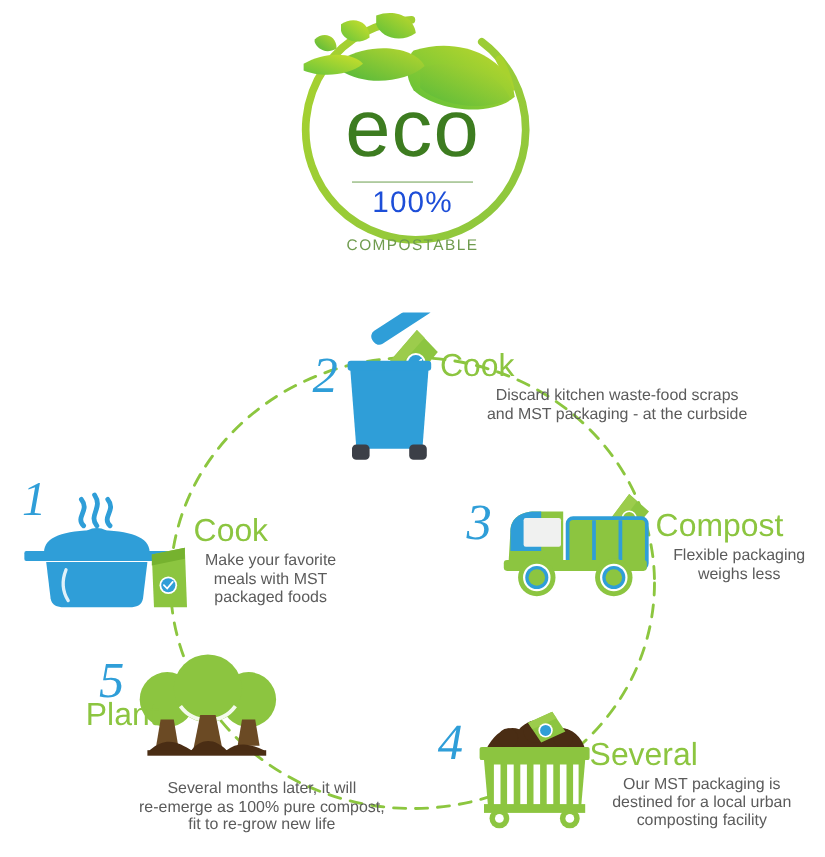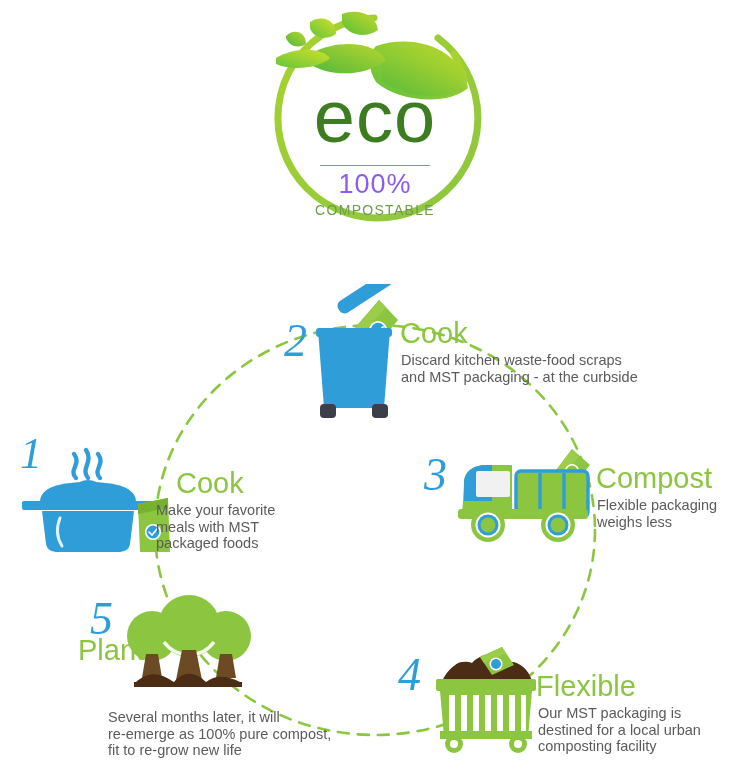--- a/index.html
+++ b/index.html
@@ -18,24 +18,24 @@
   .logo-text{
     position:absolute;left:0;top:78px;width:234px;text-align:center;
     font-family:"Liberation Sans", sans-serif;
     font-size:74px;line-height:74px;color:#3d7c20;letter-spacing:1px;
     font-weight:400;
   }
   .logo-rule{position:absolute;left:62px;top:163px;width:110px;height:1px;background:#7aa85f;}
   .logo-pct{
     position:absolute;left:0;top:167px;width:234px;text-align:center;
     font-family:"Liberation Sans", sans-serif;
-    font-size:27px;color:#8b5cf6;font-weight:300;letter-spacing:1px;
+    font-size:27px;color:#1d4ed8;font-weight:300;letter-spacing:1px;
   }
   .logo-sub{
-    position:absolute;left:0;top:200px;width:234px;text-align:center;
+    position:absolute;left:0;top:212px;width:234px;text-align:center;
     font-family:"Liberation Sans", sans-serif;
     font-size:14px;color:#6f9b4e;letter-spacing:1.3px;font-weight:400;
   }
 
   
   .ring{position:absolute;left:55px;top:290px;}
 
   
   .step{position:absolute;}
   .num{
@@ -51,21 +51,21 @@
     font-family:"Liberation Sans", sans-serif;
     font-size:29px;line-height:30px;color:#8cc540;font-weight:400;
     white-space:nowrap;
   }
   .desc{
     position:absolute;
     font-family:"Liberation Sans", sans-serif;
     font-size:14.5px;line-height:16.5px;color:#5b5b5b;font-weight:400;
     white-space:pre-line;
   }
-  .desc.right{text-align:left;}
+  .desc.right{text-align:center;}
 </style>
 </head>
 <body>
 
 <div id="stage">
 
   <div class="logo-wrap">
     <svg class="logo-svg" width="234" height="232" viewBox="0 0 234 232">
       <defs>
         <linearGradient id="lg1" x1="0" y1="1" x2="1" y2="0">
@@ -224,21 +224,21 @@
         <rect x="81" y="52" width="6" height="38"></rect>
         <rect x="93" y="52" width="5" height="38"></rect>
       </g>
       <rect x="12" y="88" width="92" height="8" fill="#8cc540"></rect>
 
       <circle cx="26" cy="101" r="9" fill="#8cc540"></circle>
       <circle cx="26" cy="101" r="4" fill="#ffffff"></circle>
       <circle cx="90" cy="101" r="9" fill="#8cc540"></circle>
       <circle cx="90" cy="101" r="4" fill="#ffffff"></circle>
     </svg>
-    <div class="title" style="left:536px;top:671px;">Flexible</div>
+    <div class="title" style="left:536px;top:671px;">Several</div>
     <div class="desc right" style="left:538px;top:705px;width:200px;">Our MST packaging is
 destined for a local urban
 composting facility</div>
   </div>
 
   <div class="step">
     <div class="num" style="left:90px;top:596px;font-size:46px;">5</div>
     <svg class="icon" style="left:126px;top:590px;" width="126" height="98" viewBox="0 0 126 98">
 
       <circle cx="26" cy="46" r="25" fill="#8cc540"></circle>

